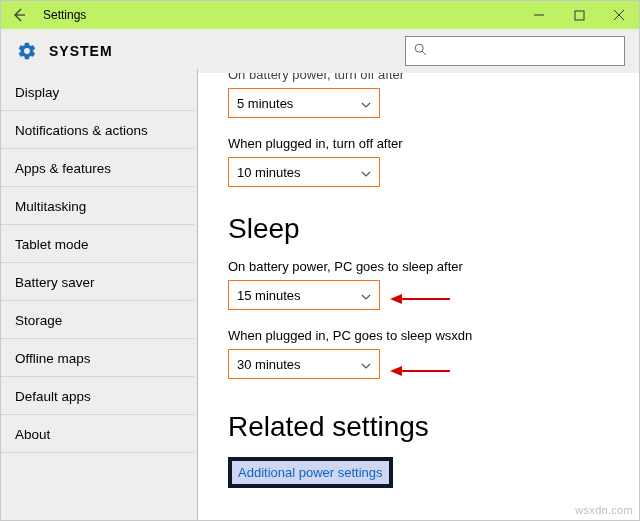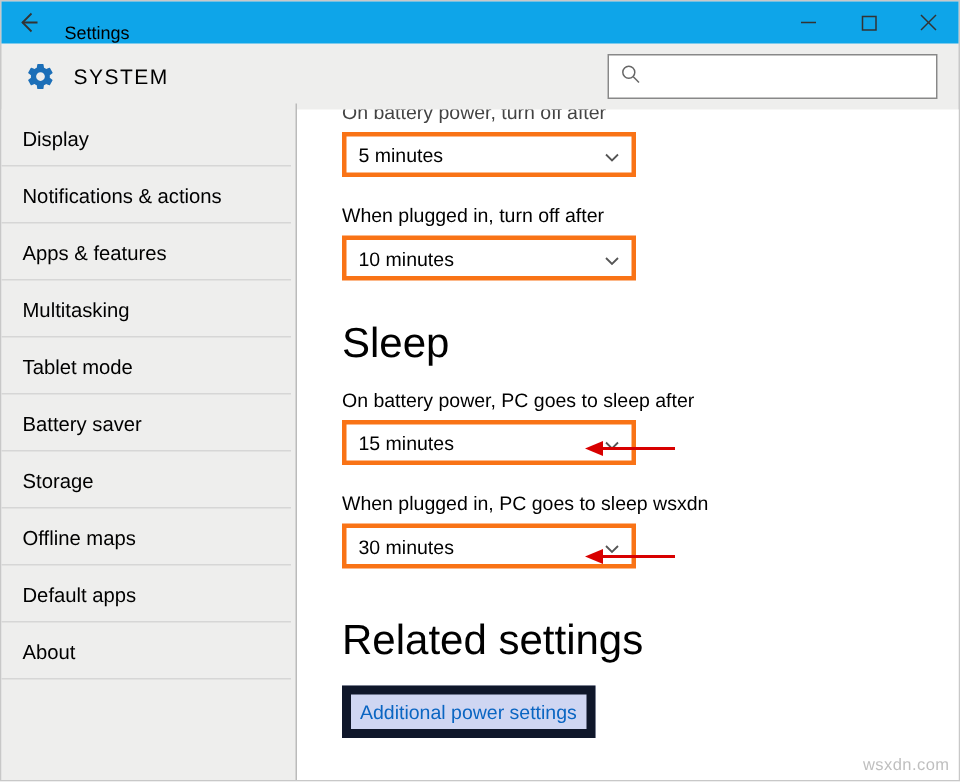--- a/index.html
+++ b/index.html
@@ -18,22 +18,22 @@
     width: 640px;
     height: 521px;
     background: #eeeeed;
     border: 1px solid #c8c8c8;
     display: flex;
     flex-direction: column;
   }
   .titlebar {
     height: 28px;
     display: flex;
-    align-items: flex-end;
-    background: #0ea5e9;
+    align-items: center;
+    background: #bef264;
   }
   .titlebar .back-btn {
     width: 36px; height:28px;
     display:flex; align-items:center; justify-content:center;
     color:#333;
   }
   .titlebar .title-txt {
     flex:0 0 auto;
     font-size: 12px;
     padding-left: 6px;
@@ -52,21 +52,21 @@
     padding: 0 14px 0 16px;
   }
   .gear {
     width:20px; height:20px;
     color:#1c6fb8;
     margin-right: 12px;
   }
   .system-lbl {
     font-size: 14px;
     letter-spacing: 1px;
-    font-weight:400;
+    font-weight:700;
     color:#000;
   }
   .search-wrap {
     margin-left:auto;
   }
   .search-box {
     width: 220px;
     height: 30px;
     border: 1px solid #888;
     background:#fff;
@@ -139,43 +139,43 @@
     position:relative;
     overflow:hidden;
   }
   .cut-label {
     color:#444;
     font-size:13px;
     margin-top: -6px;
     white-space:nowrap;
   }
   .dropdown {
-    width:196px;
+    width:152px;
     height:30px;
-    border:3px solid #f97316;
+    border:1px solid #f97316;
     display:flex;
     align-items:center;
     padding: 0 8px;
     margin-top: 6px;
     background:#fff;
     justify-content: space-between;
     font-size:13px;
   }
   .dropdown .chev { color:#555; }
   .grp-lbl { font-size:13px; color:#000; }
   .section-h {
     font-size: 28px;
     font-weight: 400;
     color:#000;
     margin: 26px 0 14px 0;
   }
   .link-box {
     display:inline-block;
     background:#cfd6f2;
-    border:6px solid #0f172a;
+    border:4px solid #0f172a;
     padding: 4px 6px;
   }
   .link-text {
     color:#0a65c2;
     font-size:13px;
   }
   .arrow {
     position:absolute;
     width:60px;
     height:14px;

